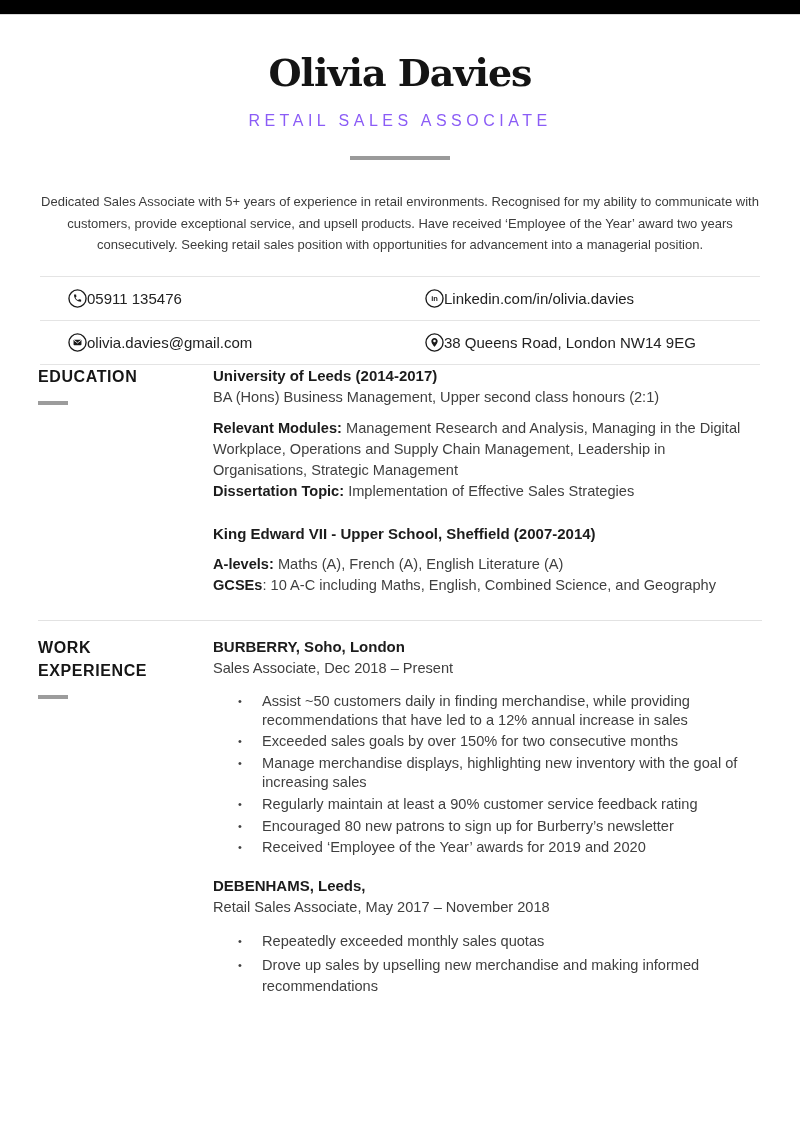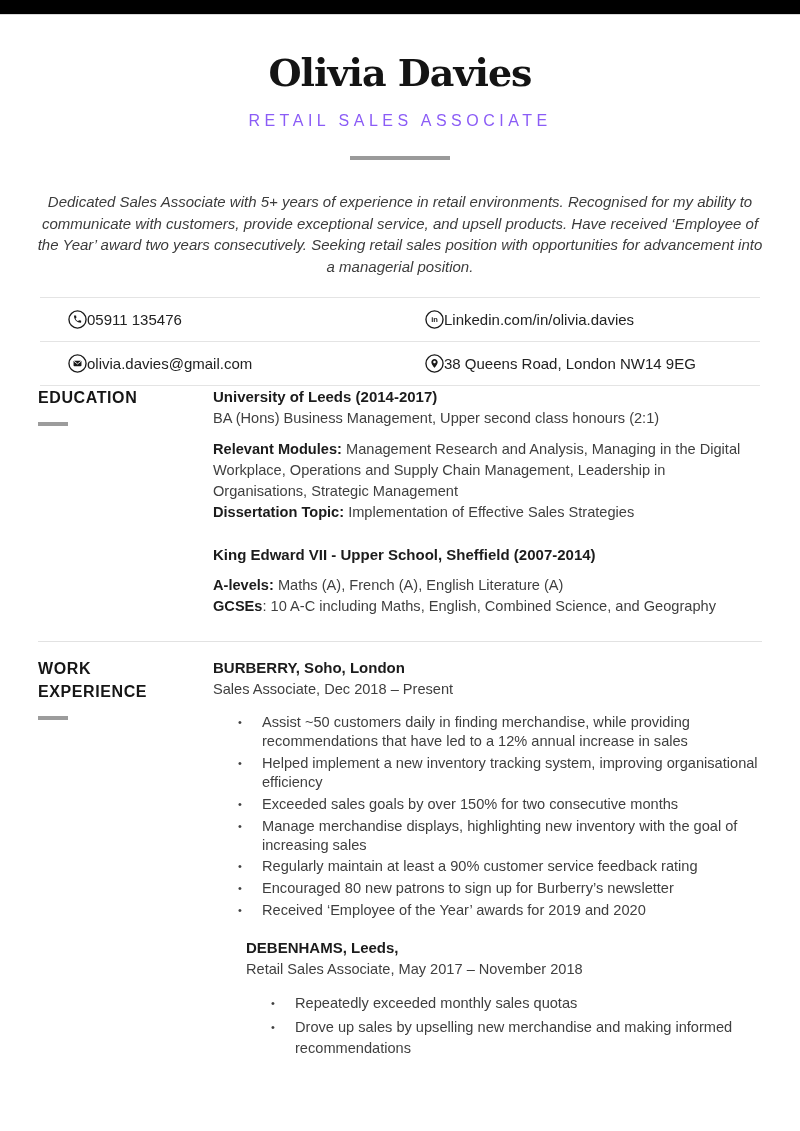--- a/index.html
+++ b/index.html
@@ -39,24 +39,23 @@
     width: 100px;
     height: 4px;
     background: #9a9a9a;
     margin: 26px auto 0 auto;
   }
   
   .summary {
     width: 726px;
     margin: 31px auto 0 auto;
     text-align: center;
-    font-size: 15px;
+    font-size: 13px;
     line-height: 21.5px;
     color: #3c3c3c;
-    font-style: italic;
   }
   
   .contact {
     margin: 20px 40px 0 40px;
     display: grid;
     grid-template-columns: 385px 1fr;
     border-bottom: 1px solid #e4e4e4;
   }
   .contact-cell {
     border-top: 1px solid #e4e4e4;
@@ -100,21 +99,21 @@
     font-size: 15px;
     color: #1c1c1c;
     line-height: 21px;
   }
   .entry-sub { line-height: 22px; }
   .detail-block { margin-top: 10px; }
   .detail-line b { color: #1c1c1c; font-weight: 700; }
   .edu-entry + .edu-entry { margin-top: 21px; }
   .edu-entry .detail-block { margin-top: 10px; }
   
-  .job + .job { margin-top: 17px; margin-left: 33px; }
+  .job + .job { margin-top: 17px; }
   .bullets {
     list-style: none;
     margin-top: 13px;
   }
   .bullets li {
     position: relative;
     padding-left: 49px;
     line-height: 19.2px;
     margin-bottom: 2.5px;
   }
@@ -203,21 +202,20 @@
   <div class="left-col">
     <h2>WORK EXPERIENCE</h2>
     <div class="heading-rule"></div>
   </div>
   <div class="right-col">
     <div class="job first">
       <div class="entry-title">BURBERRY, Soho, London</div>
       <div class="entry-sub">Sales Associate, Dec 2018 – Present</div>
       <ul class="bullets">
         <li>Assist ~50 customers daily in finding merchandise, while providing recommendations that have led to a 12% annual increase in sales</li>
-        <li>Helped implement a new inventory tracking system, improving organisational efficiency</li>
         <li>Exceeded sales goals by over 150% for two consecutive months</li>
         <li>Manage merchandise displays, highlighting new inventory with the goal of increasing sales</li>
         <li>Regularly maintain at least a 90% customer service feedback rating</li>
         <li>Encouraged 80 new patrons to sign up for Burberry’s newsletter</li>
         <li>Received ‘Employee of the Year’ awards for 2019 and 2020</li>
       </ul>
     </div>
     <div class="job second">
       <div class="entry-title">DEBENHAMS, Leeds,</div>
       <div class="entry-sub">Retail Sales Associate, May 2017 – November 2018</div>

